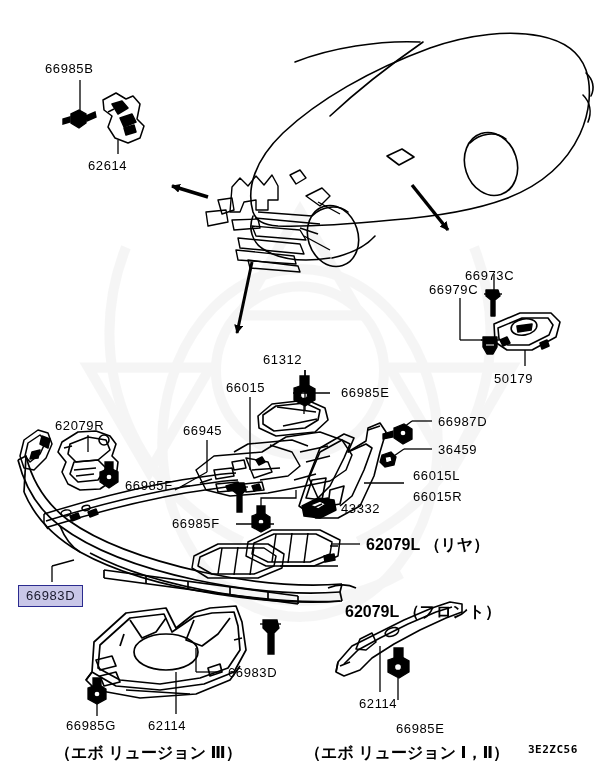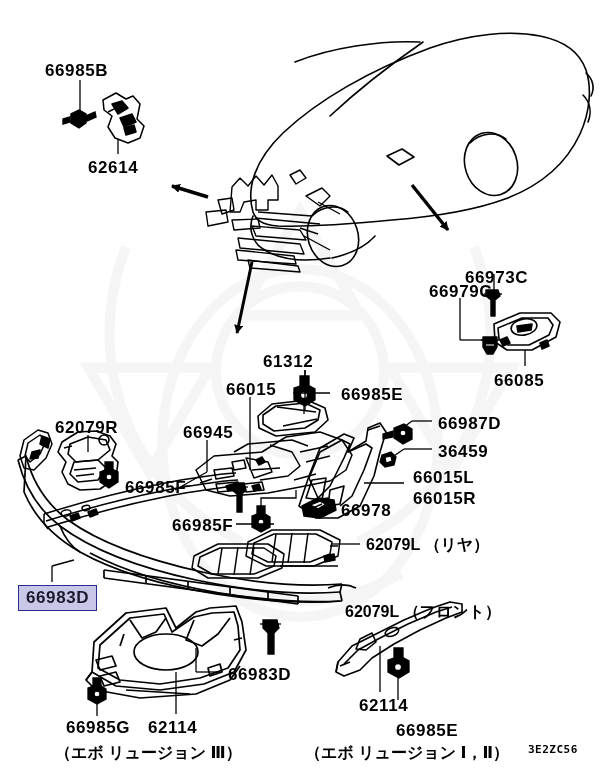--- a/index.html
+++ b/index.html
@@ -16,22 +16,22 @@
     font-family: "Liberation Sans", "DejaVu Sans", sans-serif;
   }
   #art {
     position: absolute;
     left: 0; top: 0;
     width: 609px; height: 768px;
   }
   .lbl {
     position: absolute;
     font-family: "Liberation Sans", "DejaVu Sans", sans-serif;
-    font-size: 17px;
-    font-weight: 700;
+    font-size: 13px;
+    font-weight: 400;
     color: #000000;
     letter-spacing: 0.6px;
     white-space: nowrap;
     line-height: 1;
   }
   .lbl.jp {
     font-size: 16px;
     letter-spacing: 0px;
     font-weight: 700;
   }
@@ -395,32 +395,32 @@
       <line x1="380" y1="692" x2="380" y2="646"></line>
     </g>
 
   </svg>
 
   <div id="label-layer">
       <div class="lbl" style="left: 45px; top: 62px;">66985B</div>
       <div class="lbl" style="left: 88px; top: 159px;">62614</div>
       <div class="lbl" style="left: 465px; top: 269px;">66973C</div>
       <div class="lbl" style="left: 429px; top: 283px;">66979C</div>
-      <div class="lbl" style="left: 494px; top: 372px;">66085</div>
+      <div class="lbl" style="left: 494px; top: 372px;">50179</div>
       <div class="lbl" style="left: 263px; top: 353px;">61312</div>
       <div class="lbl" style="left: 226px; top: 381px;">66015</div>
       <div class="lbl" style="left: 341px; top: 386px;">66985E</div>
       <div class="lbl" style="left: 55px; top: 419px;">62079R</div>
       <div class="lbl" style="left: 183px; top: 424px;">66945</div>
       <div class="lbl" style="left: 438px; top: 415px;">66987D</div>
       <div class="lbl" style="left: 438px; top: 443px;">36459</div>
       <div class="lbl" style="left: 413px; top: 469px;">66015L</div>
       <div class="lbl" style="left: 413px; top: 490px;">66015R</div>
       <div class="lbl" style="left: 125px; top: 479px;">66985F</div>
-      <div class="lbl" style="left: 341px; top: 502px;">66978</div>
+      <div class="lbl" style="left: 341px; top: 502px;">43332</div>
       <div class="lbl" style="left: 172px; top: 517px;">66985F</div>
       <div class="lbl jp" style="left: 366px; top: 537px;">62079L （リヤ）</div>
       <div class="lbl jp" style="left: 345px; top: 560px; margin-top: 44px;">62079L （フロント）</div>
       <div class="lbl hl" style="left: 18px; top: 585px;">66983D</div>
       <div class="lbl" style="left: 228px; top: 666px;">66983D</div>
       <div class="lbl" style="left: 359px; top: 697px;">62114</div>
       <div class="lbl" style="left: 66px; top: 719px;">66985G</div>
       <div class="lbl" style="left: 148px; top: 719px;">62114</div>
       <div class="lbl" style="left: 396px; top: 722px;">66985E</div>
       <div class="lbl jp" style="left: 55px; top: 745px;">（エボ リュージョン  Ⅲ）</div>

